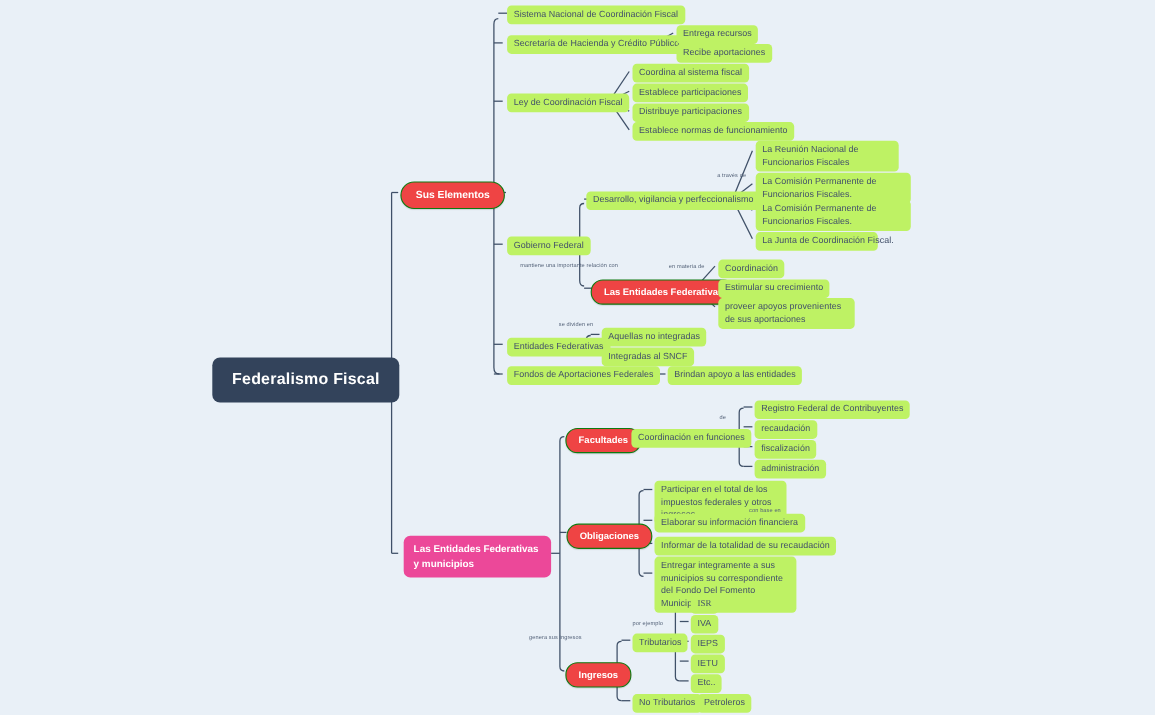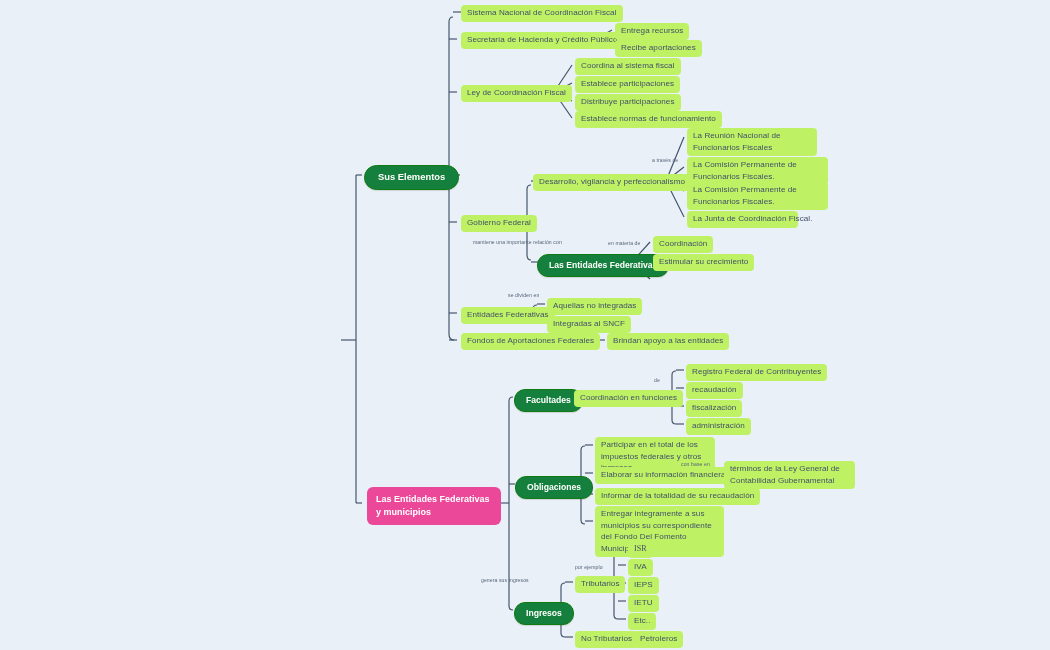--- a/index.html
+++ b/index.html
@@ -24,21 +24,21 @@
     font-size:8.1px;
     line-height:11.5px;
     color:#42506a;
     letter-spacing:.05px;
     white-space:normal;
   }
   .leaf.nowrap{white-space:nowrap;}
 
   
   .green{
-    background:#15803d;
+    background:#ef4444;
     border:1.4px solid #0f7a10;
     border-radius:11px;
     color:#ffffff;
     font-weight:bold;
     font-size:8.6px;
     line-height:12px;
     padding:4px 11px 5px 11px;
     white-space:nowrap;
     text-align:center;
     box-shadow:0 1px 1px rgba(0,0,0,.12);
@@ -164,20 +164,21 @@
     <path d="M618 547 Q614 547 614 551 L614 615 Q614 619 618 619"></path>
     <path d="M618 547 L626 547"></path>
     <path d="M618 565 L626 565"></path>
     <path d="M618 583 L626 583"></path>
     <path d="M618 601 L626 601"></path>
     <path d="M618 619 L626 619"></path>
 
     <line x1="618" y1="637" x2="632" y2="637"></line>
   </svg>
 
+  <div class="node root" style="left:193px;top:325px;">Federalismo Fiscal</div>
 
   <div class="node green big" style="left:364px;top:165px;">Sus Elementos</div>
   <div class="node blue" style="left:367px;top:487px;width:134px;">Las Entidades Federativas y municipios</div>
 
   <div class="node leaf nowrap" style="left:461px;top:5px;">Sistema Nacional de Coordinación Fiscal</div>
 
   <div class="node leaf nowrap" style="left:461px;top:32px;">Secretaría de Hacienda y Crédito Público</div>
   <div class="node leaf nowrap" style="left:615px;top:23px;">Entrega recursos</div>
   <div class="node leaf nowrap" style="left:615px;top:40px;">Recibe aportaciones</div>
 
@@ -192,39 +193,39 @@
   <div class="node leaf nowrap" style="left:533px;top:174px;">Desarrollo, vigilancia y perfeccionalismo</div>
 
   <div class="node leaf" style="left:687px;top:128px;width:130px;">La Reunión Nacional de Funcionarios Fiscales</div>
   <div class="node leaf" style="left:687px;top:157px;width:141px;">La Comisión Permanente de Funcionarios Fiscales.</div>
   <div class="node leaf" style="left:687px;top:182px;width:141px;">La Comisión Permanente de Funcionarios Fiscales.</div>
   <div class="node leaf nowrap" style="left:687px;top:211px;width:111px;">La Junta de Coordinación Fiscal.</div>
 
   <div class="node green" style="left:537px;top:254px;">Las Entidades Federativas</div>
   <div class="node leaf nowrap" style="left:653px;top:236px;">Coordinación</div>
   <div class="node leaf nowrap" style="left:653px;top:254px;text-align:right;">Estimular su crecimiento</div>
+  <div class="node leaf" style="left:653px;top:271px;width:124px;">proveer apoyos provenientes de sus aportaciones</div>
 
   <div class="node leaf nowrap" style="left:461px;top:307px;">Entidades Federativas</div>
   <div class="node leaf nowrap" style="left:547px;top:298px;">Aquellas no integradas</div>
   <div class="node leaf nowrap" style="left:547px;top:316px;">Integradas al SNCF</div>
 
   <div class="node leaf nowrap" style="left:461px;top:333px;">Fondos de Aportaciones Federales</div>
   <div class="node leaf nowrap" style="left:607px;top:333px;">Brindan apoyo a las entidades</div>
 
   <div class="node green" style="left:514px;top:389px;">Facultades</div>
   <div class="node leaf nowrap" style="left:574px;top:390px;">Coordinación en funciones</div>
   <div class="node leaf nowrap" style="left:686px;top:364px;">Registro Federal de Contribuyentes</div>
   <div class="node leaf nowrap" style="left:686px;top:382px;">recaudación</div>
   <div class="node leaf nowrap" style="left:686px;top:400px;">fiscalización</div>
   <div class="node leaf nowrap" style="left:686px;top:418px;">administración</div>
 
   <div class="node green" style="left:515px;top:476px;">Obligaciones</div>
   <div class="node leaf" style="left:595px;top:437px;width:120px;">Participar en el total de los impuestos federales y otros ingresos</div>
   <div class="node leaf nowrap" style="left:595px;top:467px;">Elaborar su información financiera</div>
-  <div class="node leaf" style="left:724px;top:461px;width:131px;">términos de la Ley General de Contabilidad Gubernamental</div>
   <div class="node leaf nowrap" style="left:595px;top:488px;">Informar de la totalidad de su recaudación</div>
   <div class="node leaf" style="left:595px;top:506px;width:129px;">Entregar integramente a sus municipios su correspondiente del Fondo Del Fomento Municipal</div>
 
   <div class="node green" style="left:514px;top:602px;">Ingresos</div>
   <div class="node leaf nowrap" style="left:575px;top:576px;">Tributarios</div>
   <div class="node leaf nowrap" style="left:628px;top:541px;font-family:Liberation Serif, serif;">ISR</div>
   <div class="node leaf nowrap" style="left:628px;top:559px;">IVA</div>
   <div class="node leaf nowrap" style="left:628px;top:577px;">IEPS</div>
   <div class="node leaf nowrap" style="left:628px;top:595px;">IETU</div>
   <div class="node leaf nowrap" style="left:628px;top:613px;">Etc..</div>

